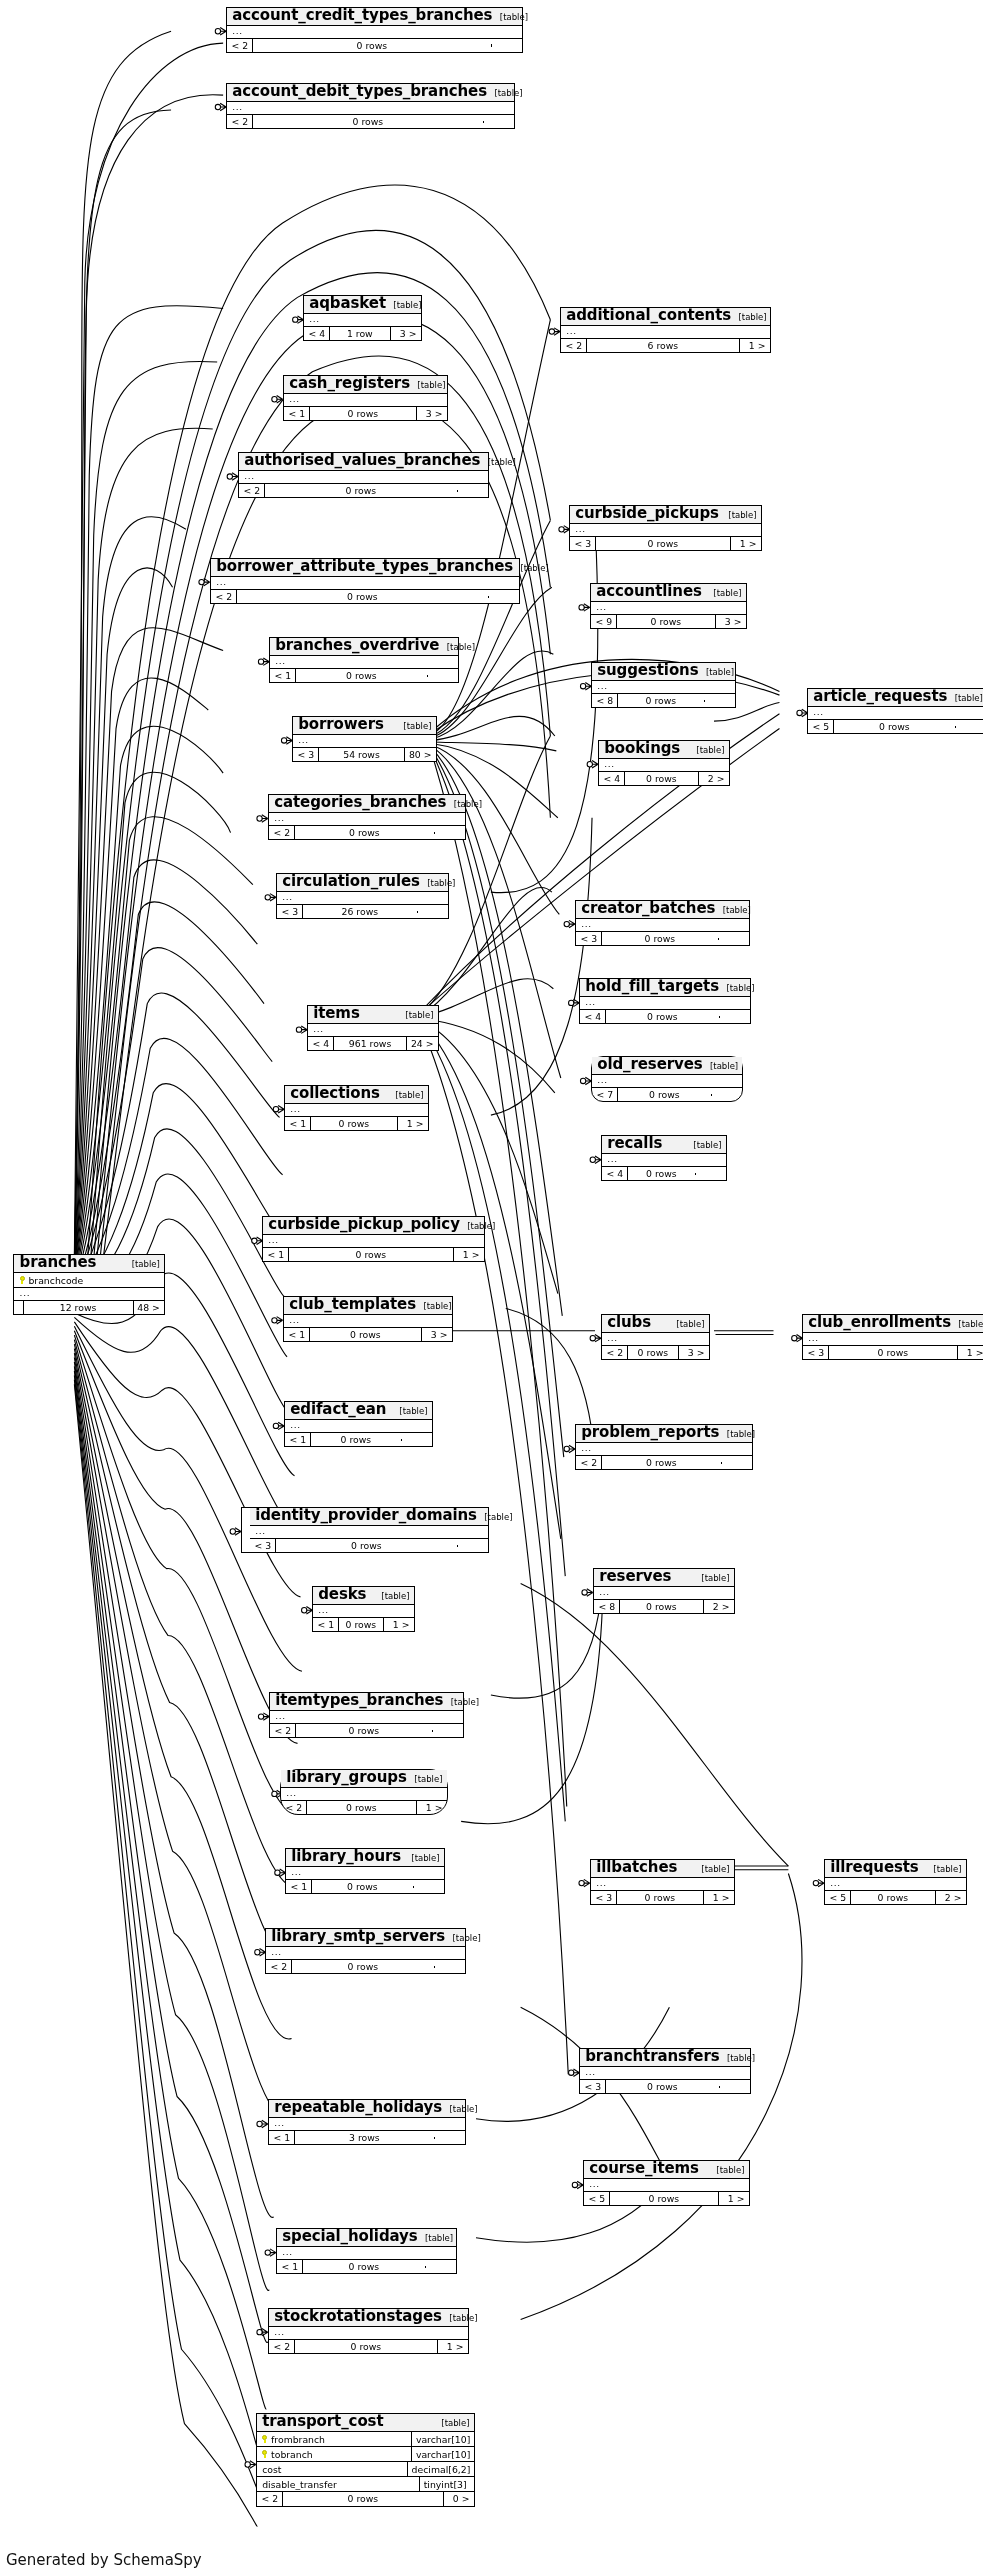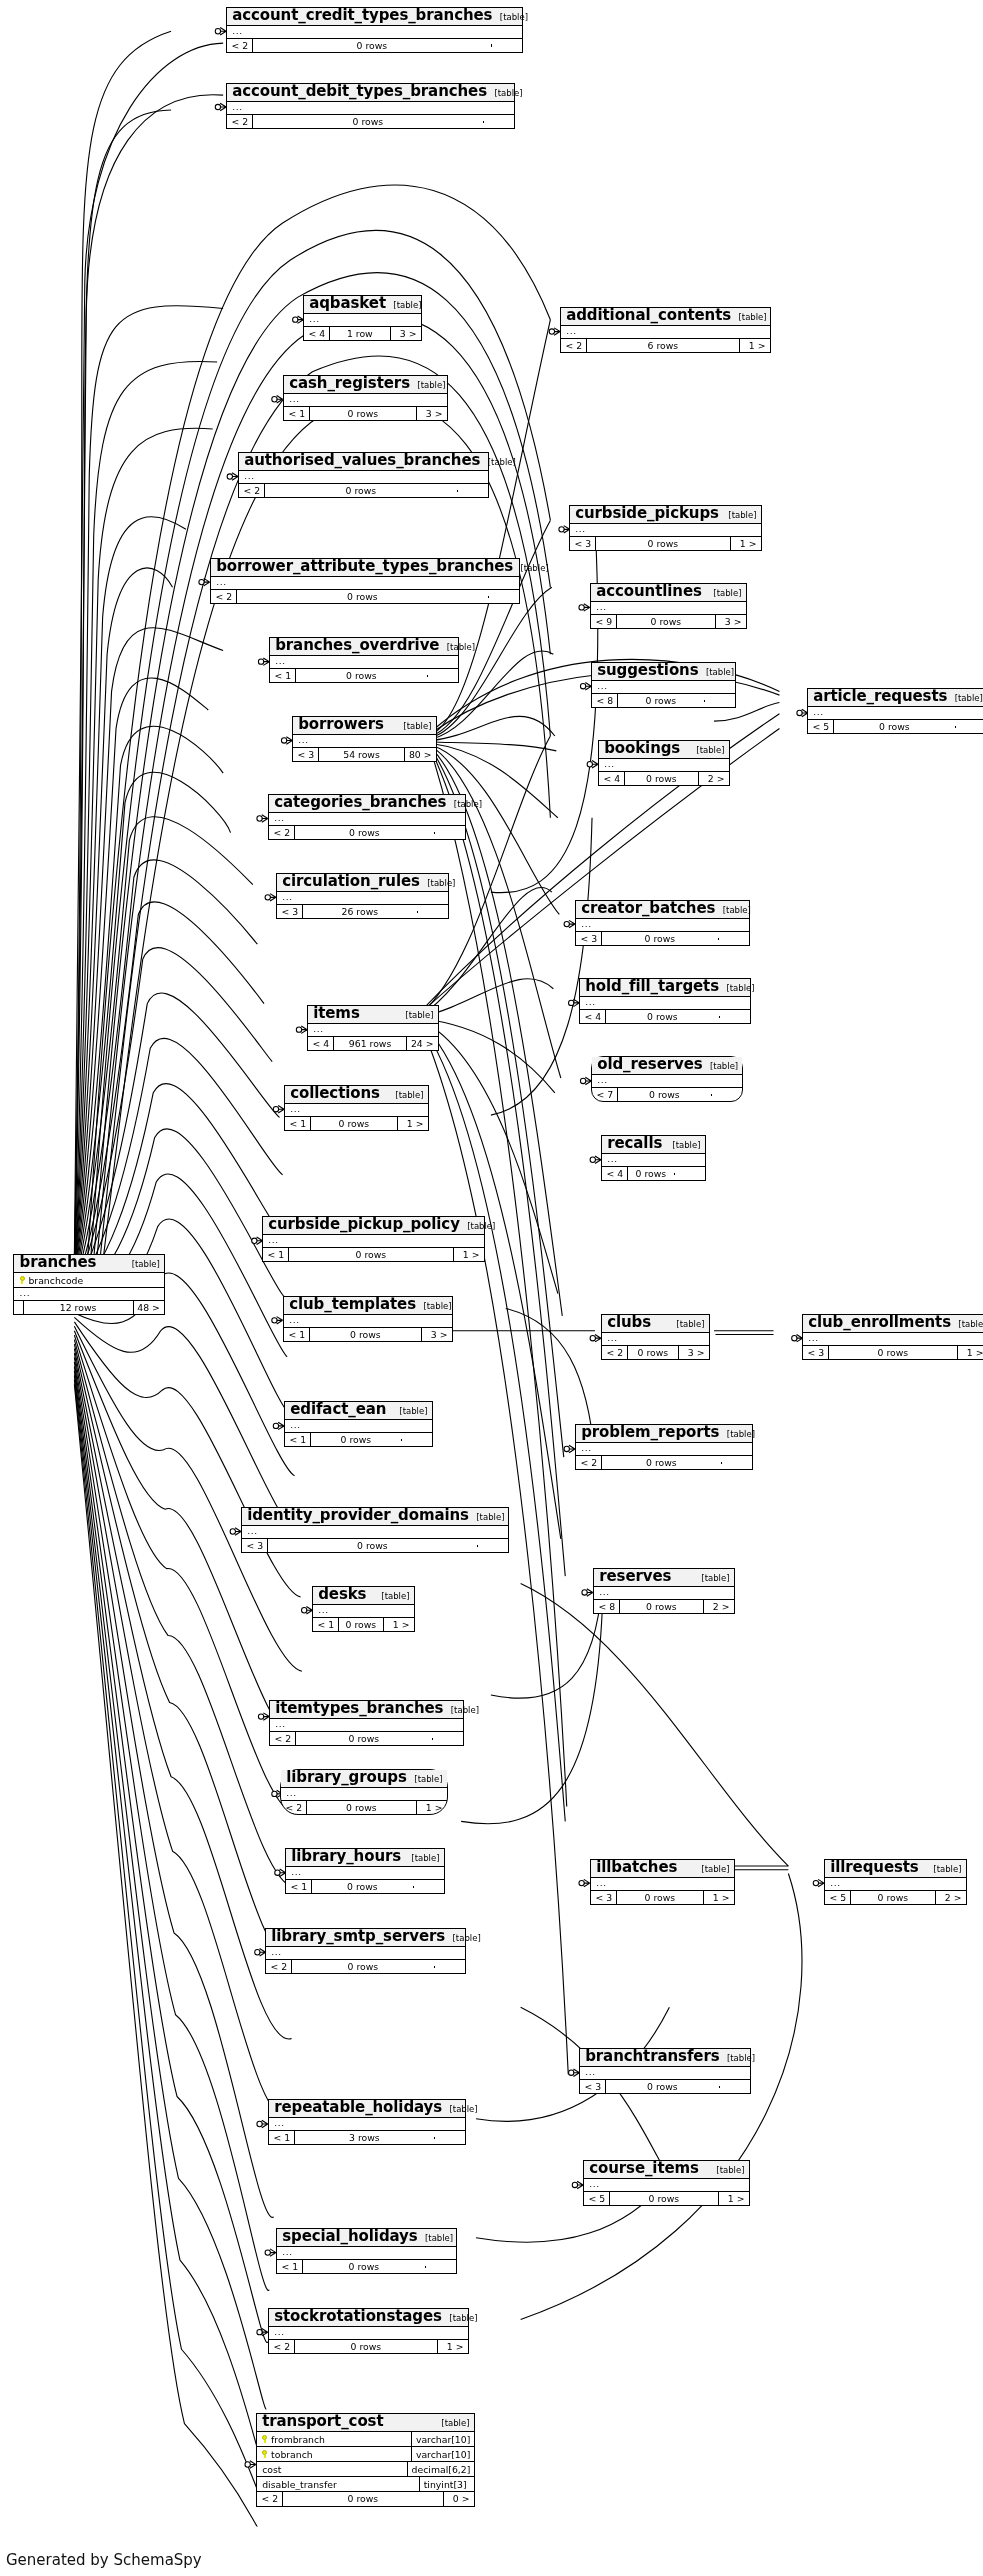--- a/index.html
+++ b/index.html
@@ -535,21 +535,21 @@
         <span class="nm">edifact_ean</span>
         <span class="tag">[table]</span>
       </div>
       <div class="ell">...</div>
       <div class="foot">
         <span class="f1">&lt; 1</span>
         <span class="f2">0 rows</span>
         <span class="f3"></span>
       </div>
     </div>
-    <div class="tbl" style="left: 241px; top: 1507px; width: 268px;">
+    <div class="tbl" style="left: 241px; top: 1507px; width: 248px; padding-left: 8px;">
       <div class="hdr">
         <span class="nm">identity_provider_domains</span>
         <span class="tag">[table]</span>
       </div>
       <div class="ell">...</div>
       <div class="foot">
         <span class="f1">&lt; 3</span>
         <span class="f2">0 rows</span>
         <span class="f3"></span>
       </div>
@@ -559,21 +559,21 @@
         <span class="nm">desks</span>
         <span class="tag">[table]</span>
       </div>
       <div class="ell">...</div>
       <div class="foot">
         <span class="f1">&lt; 1</span>
         <span class="f2">0 rows</span>
         <span class="f3">1 &gt;</span>
       </div>
     </div>
-    <div class="tbl" style="left: 269px; top: 1692px; width: 195px; margin-top: 8px;">
+    <div class="tbl" style="left: 269px; top: 1692px; width: 195px;">
       <div class="hdr">
         <span class="nm">itemtypes_branches</span>
         <span class="tag">[table]</span>
       </div>
       <div class="ell">...</div>
       <div class="foot">
         <span class="f1">&lt; 2</span>
         <span class="f2">0 rows</span>
         <span class="f3"></span>
       </div>
@@ -757,21 +757,21 @@
         <span class="nm">old_reserves</span>
         <span class="tag">[table]</span>
       </div>
       <div class="ell">...</div>
       <div class="foot">
         <span class="f1">&lt; 7</span>
         <span class="f2">0 rows</span>
         <span class="f3"></span>
       </div>
     </div>
-    <div class="tbl" style="left: 601px; top: 1135px; width: 105px;">
+    <div class="tbl" style="left: 601px; top: 1135px; width: 126px;">
       <div class="hdr">
         <span class="nm">recalls</span>
         <span class="tag">[table]</span>
       </div>
       <div class="ell">...</div>
       <div class="foot">
         <span class="f1">&lt; 4</span>
         <span class="f2">0 rows</span>
         <span class="f3"></span>
       </div>

